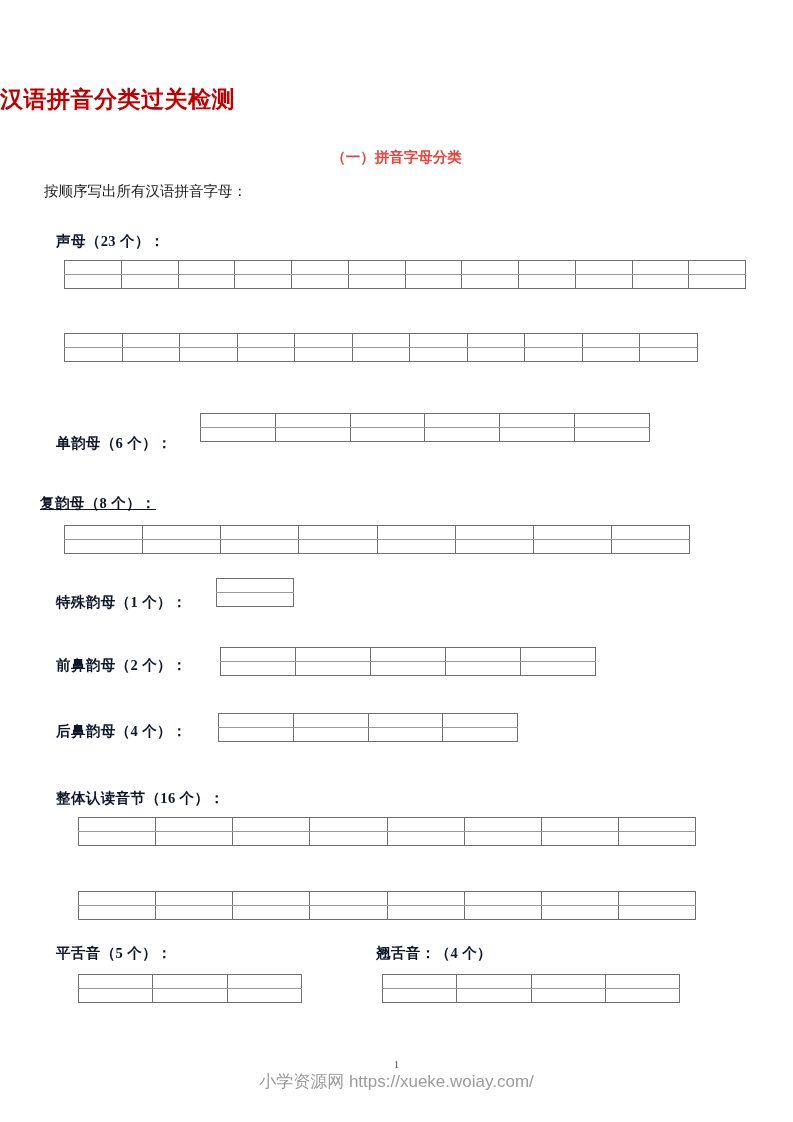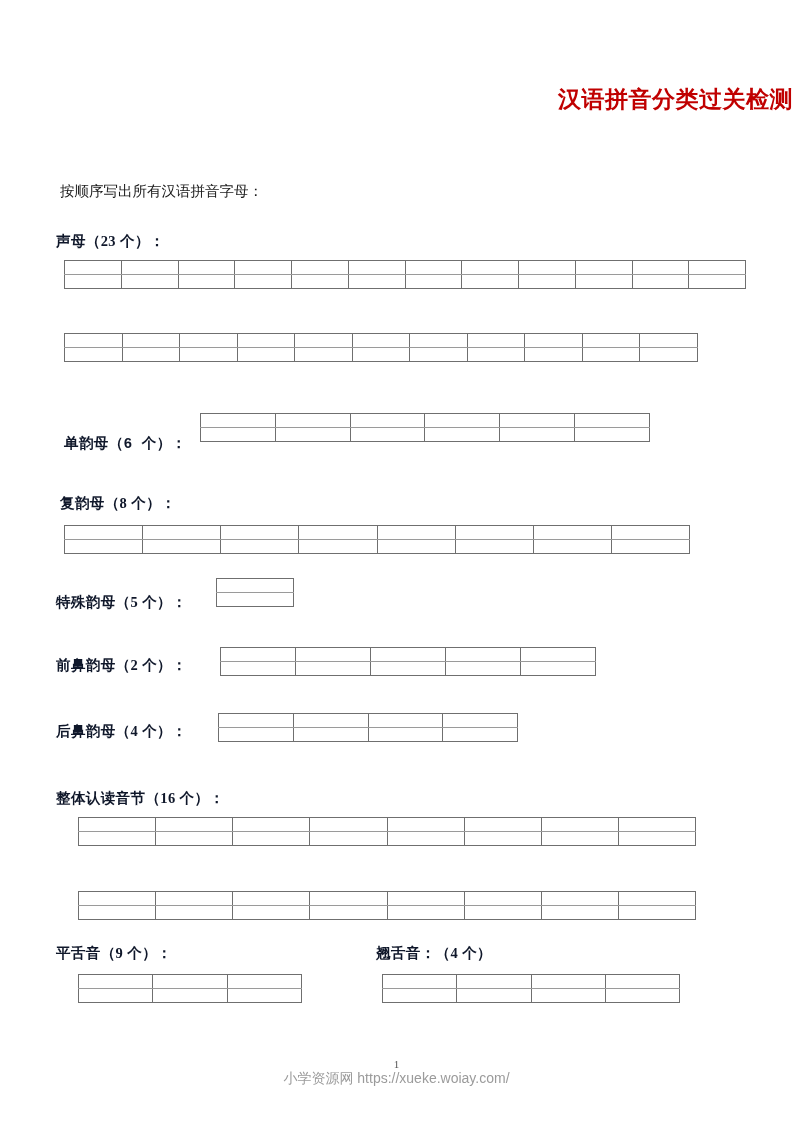--- a/index.html
+++ b/index.html
@@ -20,44 +20,43 @@
     position: absolute;
     inset: 0;
   }
 
   
   .doc-title {
     position: absolute;
     left: 0;
     right: 0;
     top: 84px;
-    text-align: right;
+    text-align: left;
     font-size: 23px;
     font-weight: bold;
     letter-spacing: 0.5px;
     color: #c00000;
     font-family: "Liberation Sans", "DejaVu Sans", sans-serif;
-    padding-left: 6px;
   }
   .doc-subtitle {
     position: absolute;
     left: 0;
     right: 0;
     top: 148px;
     text-align: center;
     font-size: 14.5px;
     font-weight: bold;
     color: #e8453c;
     font-family: "Liberation Sans", "DejaVu Sans", sans-serif;
   }
 
   
   .instruction {
     position: absolute;
-    left: 60px;
+    left: 44px;
     top: 182px;
     font-size: 14.5px;
     font-family: "Liberation Sans", "DejaVu Sans", sans-serif;
     color: #1a1a1a;
     white-space: nowrap;
   }
 
   .sec-label {
     position: absolute;
     font-size: 14.5px;
@@ -91,32 +90,33 @@
     font-size: 11px;
     color: #555555;
     font-family: "Liberation Serif", "DejaVu Serif", serif;
   }
   .footer-credit {
     position: absolute;
     left: 0;
     right: 0;
     top: 1070px;
     text-align: center;
-    font-size: 14px;
+    font-size: 17px;
     color: #9b9b9b;
     font-family: "Liberation Sans", "DejaVu Sans", sans-serif;
   }
 </style>
 </head>
 <body>
 
 <div class="page">
 
   <div class="doc-title">汉语拼音分类过关检测</div>
 
+  <div class="doc-subtitle">（一）拼音字母分类</div>
 
   <div class="instruction">按顺序写出所有汉语拼音字母：</div>
 
   <div class="sec-label" style="left:56px; top:232px;">声母（23 个）：</div>
 
   <table class="grid" id="t-shengmu-1" style="left:64px; top:260px; width:682px;">
       <tbody>
         <tr>
           <td class="r1"></td>
           <td class="r1"></td>
@@ -172,21 +172,21 @@
           <td class=""></td>
           <td class=""></td>
           <td class=""></td>
           <td class=""></td>
           <td class=""></td>
           <td class=""></td>
         </tr>
       </tbody>
     </table>
 
-  <div class="sec-label" style="left:64px; top:434px;font-family:Liberation Mono, monospace;">单韵母（6 个）：</div>
+  <div class="sec-label" style="left:56px; top:434px;">单韵母（6 个）：</div>
 
   <table class="grid" id="t-danyunmu" style="left:200px; top:413px; width:450px;">
       <tbody>
         <tr>
           <td class="r1"></td>
           <td class="r1"></td>
           <td class="r1"></td>
           <td class="r1"></td>
           <td class="r1"></td>
           <td class="r1"></td>
@@ -195,21 +195,21 @@
           <td class=""></td>
           <td class=""></td>
           <td class=""></td>
           <td class=""></td>
           <td class=""></td>
           <td class=""></td>
         </tr>
       </tbody>
     </table>
 
-  <div class="sec-label" style="left:60px; top:494px;">复韵母（8 个）：</div>
+  <div class="sec-label" style="left:40px; top:494px;text-decoration:underline;">复韵母（8 个）：</div>
 
   <table class="grid" id="t-fuyunmu" style="left:64px; top:525px; width:626px;">
       <tbody>
         <tr>
           <td class="r1"></td>
           <td class="r1"></td>
           <td class="r1"></td>
           <td class="r1"></td>
           <td class="r1"></td>
           <td class="r1"></td>
@@ -222,21 +222,21 @@
           <td class=""></td>
           <td class=""></td>
           <td class=""></td>
           <td class=""></td>
           <td class=""></td>
           <td class=""></td>
         </tr>
       </tbody>
     </table>
 
-  <div class="sec-label" style="left:56px; top:593px;">特殊韵母（5 个）：</div>
+  <div class="sec-label" style="left:56px; top:593px;">特殊韵母（1 个）：</div>
 
   <table class="grid" id="t-teshuyunmu" style="left:216px; top:578px; width:78px;">
       <tbody>
         <tr>
           <td class="r1"></td>
         </tr>
         <tr>
           <td class=""></td>
         </tr>
       </tbody>
@@ -327,21 +327,21 @@
           <td class=""></td>
           <td class=""></td>
           <td class=""></td>
           <td class=""></td>
           <td class=""></td>
           <td class=""></td>
         </tr>
       </tbody>
     </table>
 
-  <div class="sec-label" style="left:56px; top:944px;">平舌音（9 个）：</div>
+  <div class="sec-label" style="left:56px; top:944px;">平舌音（5 个）：</div>
 
   <table class="grid" id="t-pingsheyin" style="left:78px; top:974px; width:224px;">
       <tbody>
         <tr>
           <td class="r1"></td>
           <td class="r1"></td>
           <td class="r1"></td>
         </tr>
         <tr>
           <td class=""></td>

